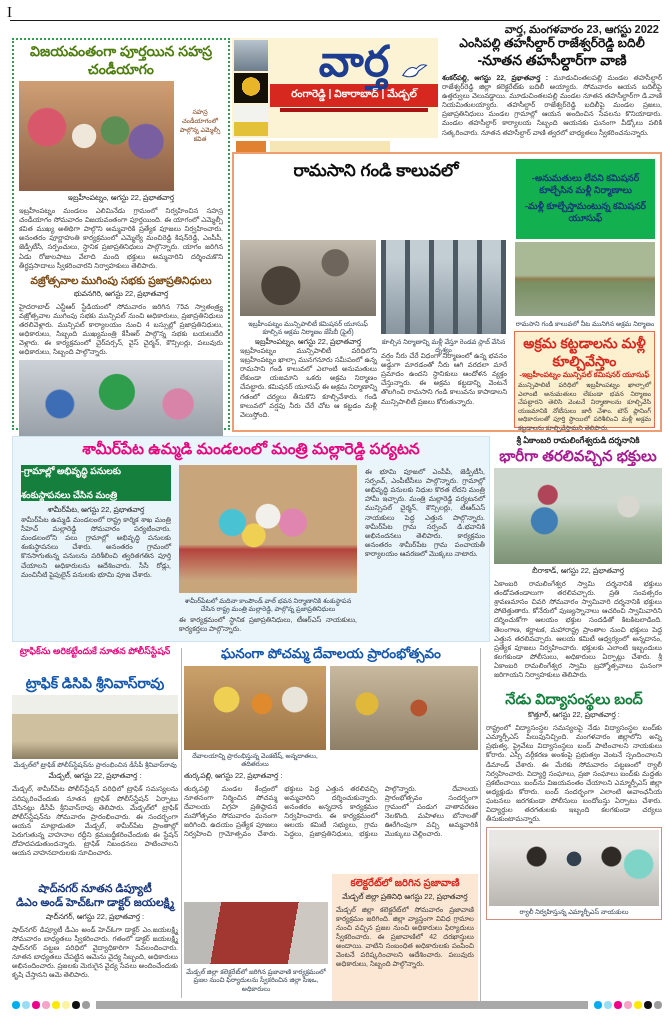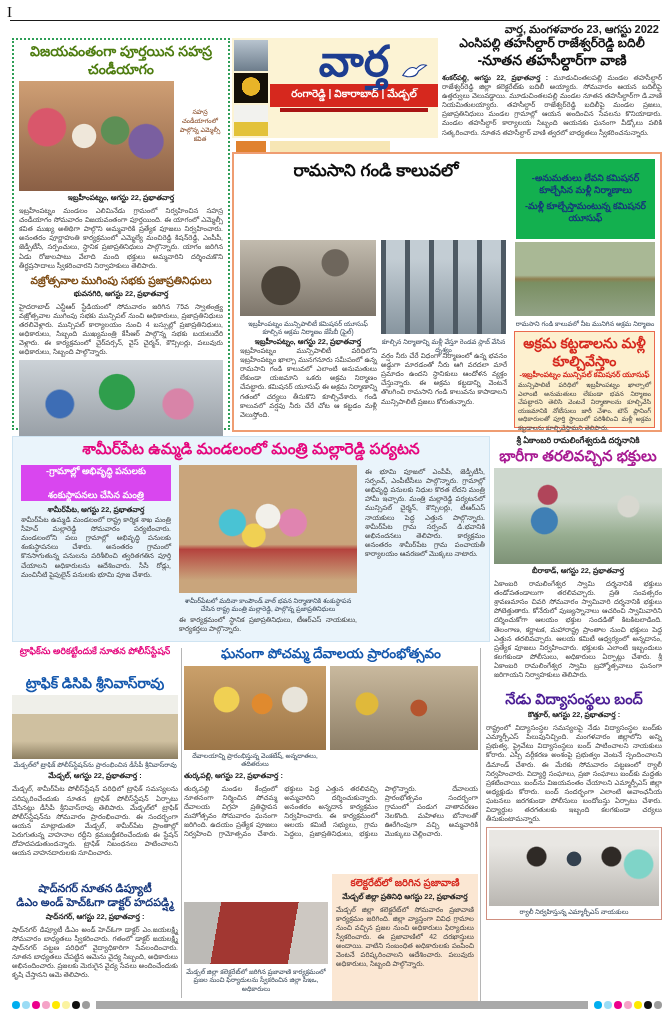--- a/index.html
+++ b/index.html
@@ -5,21 +5,21 @@
   html,body{margin:0;padding:0;background:#e8e8e8;}
   #paper{position:relative;width:669px;height:1024px;background:#fff;margin:0 auto;
          font-family:"Liberation Sans",sans-serif;overflow:hidden;color:#222;}
   .abs{position:absolute;box-sizing:border-box;}
   
   #reg-i{left:7px;top:4px;font:15px "Liberation Serif",serif;color:#111;}
   #top-rule{left:10px;top:20px;width:650px;border-top:1.6px solid #1a1a1a;}
   #date-top{right:10px;top:23px;font-size:11px;font-weight:bold;color:#1a1a1a;}
   
   .hl-c{text-align:center;font-weight:bold;line-height:1.25;}
-  .dl{font-size:7.4px;font-weight:bold;text-align:center;color:#222;margin-top:2px;}
+  .dl{font-size:7.4px;font-weight:normal;text-align:center;color:#222;margin-top:2px;}
   .body{font-size:6.9px;line-height:1.32;text-align:justify;color:#3e3e3e;margin-top:2px;}
   .cap{font-size:6.5px;text-align:center;color:#2f3e4e;line-height:1.3;margin-top:2px;}
   .dlin{font-weight:bold;color:#222;}
   .photo{background:#b9ad98;}
   
   #a1{left:12px;top:38px;width:218px;height:392px;border:2px dotted #2e9e57;padding:3px 5px;}
   #a1-hl{color:#4d7c0f;font-size:14px;}
   #a1-row{display:flex;margin-top:3px;gap:3px;}
   #a1-photo{flex:1;height:110px;background:
     radial-gradient(circle at 18% 42%,#d9576b 0 13%,transparent 14%),
@@ -75,22 +75,22 @@
   #a3-cap2{left:147px;top:182px;width:125px;}
   #a3-body2{left:147px;top:195px;width:126px;height:79px;}
   #a3-cap3{right:5px;top:164px;width:140px;}
   #a3-sub{right:5px;top:177px;width:141px;height:97px;background:#fdf0cf;border:1.5px solid #ea6a4e;padding:3px;}
   #a3-sub .r1{color:#d6281e;font-weight:bold;font-size:14px;text-align:center;line-height:1.25;}
   #a3-sub .r2{color:#d6281e;font-weight:bold;font-size:7.4px;text-align:center;line-height:1.25;}
   #a3-sub .body{font-size:6.4px;}
   
   #a4{left:12px;top:436px;width:478px;height:206px;background:#eaf4fb;border:1px solid #cfe4f2;}
   #a4-hl{margin-top:3px;text-align:center;font-size:15.5px;font-weight:bold;color:#e5087e;}
-  #a4-kbox{left:8px;top:28px;width:150px;height:36px;background:#d946ef;color:#fff;font-size:9.2px;
-           font-weight:bold;text-align:center;display:flex;flex-direction:column;justify-content:center;line-height:1.4;gap:11px;}
+  #a4-kbox{left:8px;top:28px;width:150px;height:36px;background:#15803d;color:#fff;font-size:9.2px;
+           font-weight:bold;text-align:left;display:flex;flex-direction:column;justify-content:center;line-height:1.4;gap:11px;}
   #a4-dl{left:8px;top:66px;width:150px;}
   #a4-bodyL{left:8px;top:76px;width:150px;height:124px;}
   #a4-photo{left:166px;top:28px;width:178px;height:128px;background:
     radial-gradient(circle at 30% 45%,#49c3d4 0 9%,transparent 10%),
     radial-gradient(circle at 50% 40%,#f2f0ea 0 10%,transparent 11%),
     radial-gradient(circle at 64% 45%,#e084b0 0 10%,transparent 11%),
     radial-gradient(circle at 42% 55%,#f0d053 0 9%,transparent 10%),
     linear-gradient(#c9a57c 62%,#b5433e 66%,#c9a57c 90%);}
   #a4-cap{left:166px;top:158px;width:178px;}
   #a4-bodyM{left:166px;top:176px;width:178px;height:24px;}
@@ -132,21 +132,21 @@
     linear-gradient(#c9b99e,#8e7f67);}
   #a8-cols{column-count:3;column-gap:7px;height:100px;margin-top:2px;}
   
   #a9-photo{left:184px;top:902px;width:144px;height:62px;background:
     linear-gradient(100deg,#bcbab6 24%,#a23732 24% 74%,#cdc8c2 74%);}
   #a9-cap{left:184px;top:966px;width:144px;}
   #a9-box{left:332px;top:874px;width:146px;height:132px;background:#fbe7d3;padding:3px 4px;}
   #a9-h{color:#d6281e;font-size:10px;}
   
   #a10{left:482px;top:690px;width:180px;height:320px;padding-left:4px;box-sizing:border-box;}
-  #a10-hl{font-size:14.5px;color:#4c1d95;}
+  #a10-hl{font-size:14.5px;color:#15803d;}
   #a10-pbox{border:1px solid #cf8f80;padding:2px;margin-top:4px;}
   #a10-photo{height:76px;background:
     radial-gradient(circle at 28% 35%,#2f2a26 0 7%,transparent 8%),
     radial-gradient(circle at 50% 38%,#33404e 0 7%,transparent 8%),
     radial-gradient(circle at 72% 35%,#2f2a26 0 7%,transparent 8%),
     radial-gradient(circle at 88% 45%,#7fd4c8 0 9%,transparent 10%),
     linear-gradient(#e9e7e3 20%,#b9b6b1);}
   
   #regrow{left:12px;top:1000px;width:650px;height:9px;display:flex;align-items:center;gap:2px;}
   .dot{width:8px;height:8px;border-radius:50%;flex:0 0 auto;}
@@ -257,21 +257,21 @@
     <div class="hl-c" id="a6-h2">ట్రాఫిక్ డిసిపి శ్రీనివాస్‌రావు</div>
     <div id="a6-photo" class="photo"></div>
     <div class="cap">మేడ్చల్‌లో ట్రాఫిక్ పోలీస్‌స్టేషన్‌ను ప్రారంభించిన డీసీపీ శ్రీనివాస్‌రావు</div>
     <div class="dl">మేడ్చల్, ఆగస్టు 22, ప్రభాతవార్త :</div>
     <div class="body">మేడ్చల్, శామీర్‌పేట పోలీస్‌స్టేషన్ పరిధిలో ట్రాఫిక్ సమస్యలను పరిష్కరించేందుకు నూతన ట్రాఫిక్ పోలీస్‌స్టేషన్ ఏర్పాటు చేసినట్లు డీసీపీ శ్రీనివాస్‌రావు తెలిపారు. మేడ్చల్‌లో ట్రాఫిక్ పోలీస్‌స్టేషన్‌ను సోమవారం ప్రారంభించారు. ఈ సందర్భంగా ఆయన మాట్లాడుతూ మేడ్చల్, శామీర్‌పేట ప్రాంతాల్లో పెరుగుతున్న వాహనాల రద్దీని క్రమబద్ధీకరించేందుకు ఈ స్టేషన్ దోహదపడుతుందన్నారు. ట్రాఫిక్ నిబంధనలు పాటించాలని ఆయన వాహనదారులకు సూచించారు.</div>
   </div>
 
   <div class="abs" id="a7">
     <div class="hl-c" id="a7-h">
       <div>షాద్‌నగర్ నూతన డిప్యూటీ</div>
-      <div>డిఎం అండ్ హెచ్‌ఓగా డాక్టర్ హదపడ్ష్మి</div>
+      <div>డిఎం అండ్ హెచ్‌ఓగా డాక్టర్ జయలక్ష్మి</div>
     </div>
     <div class="dl">షాద్‌నగర్, ఆగస్టు 22, ప్రభాతవార్త :</div>
     <div class="body">షాద్‌నగర్ డిప్యూటీ డీఎం అండ్ హెచ్‌ఓగా డాక్టర్ ఎం.జయలక్ష్మి సోమవారం బాధ్యతలు స్వీకరించారు. గతంలో డాక్టర్ జయలక్ష్మి షాద్‌నగర్ పట్టణ పరిధిలో వైద్యాధికారిగా సేవలందించారు. నూతన బాధ్యతలు చేపట్టిన ఆమెను వైద్య సిబ్బంది, అధికారులు అభినందించారు. ప్రజలకు మెరుగైన వైద్య సేవలు అందించేందుకు కృషి చేస్తానని ఆమె తెలిపారు.</div>
   </div>
 
   <div class="abs" id="a8">
     <div class="hl-c" id="a8-hl">ఘనంగా పోచమ్మ దేవాలయ ప్రారంభోత్సవం</div>
     <div id="a8-row">
       <div id="a8-p1" class="photo"></div>
       <div id="a8-p2" class="photo"></div>

